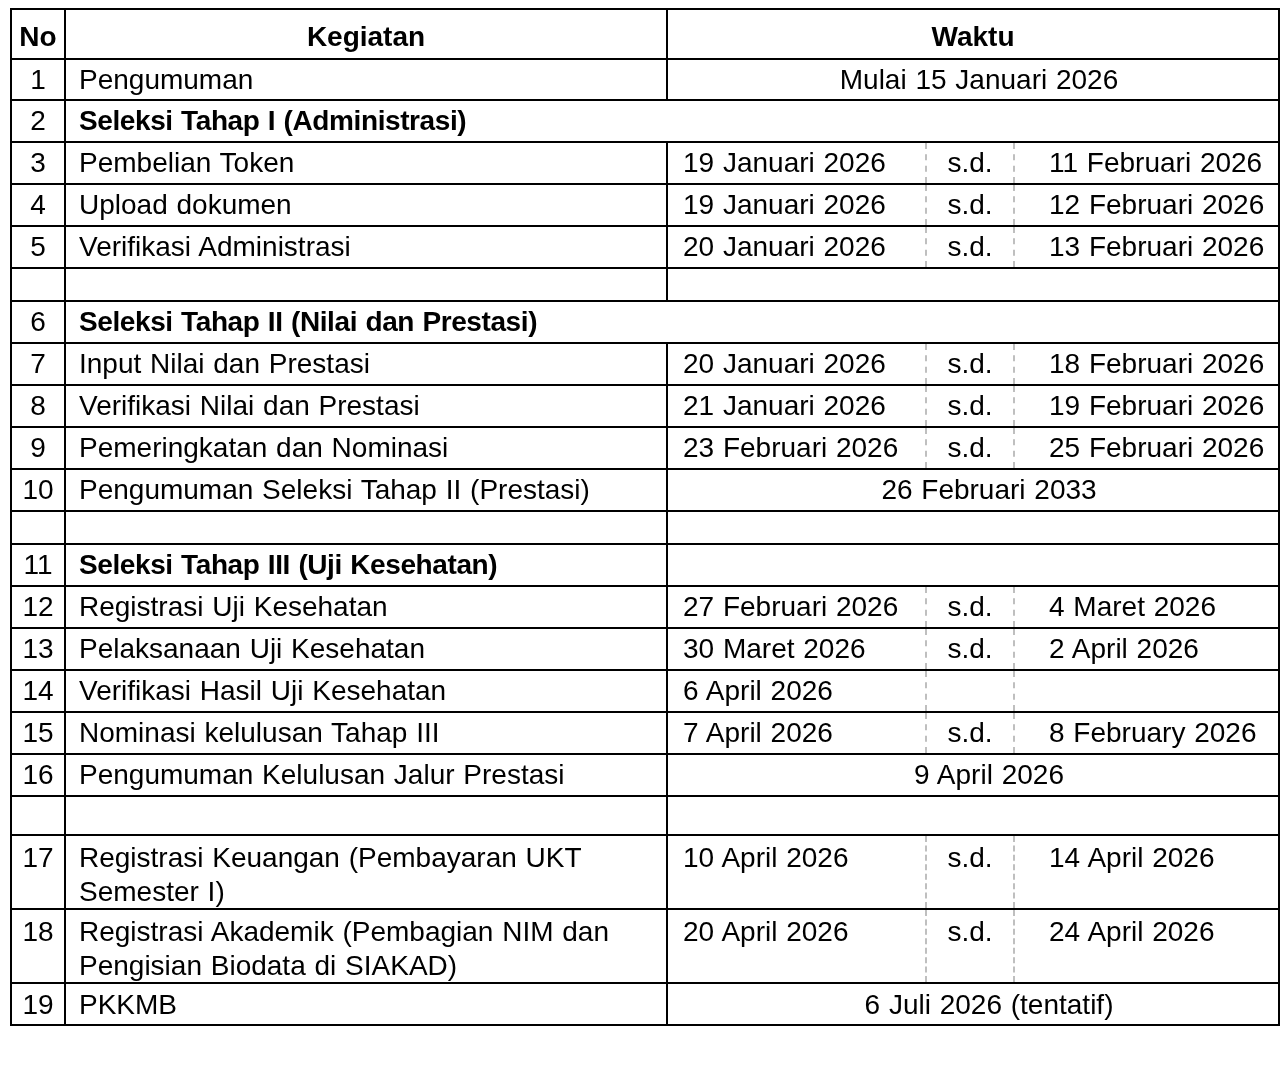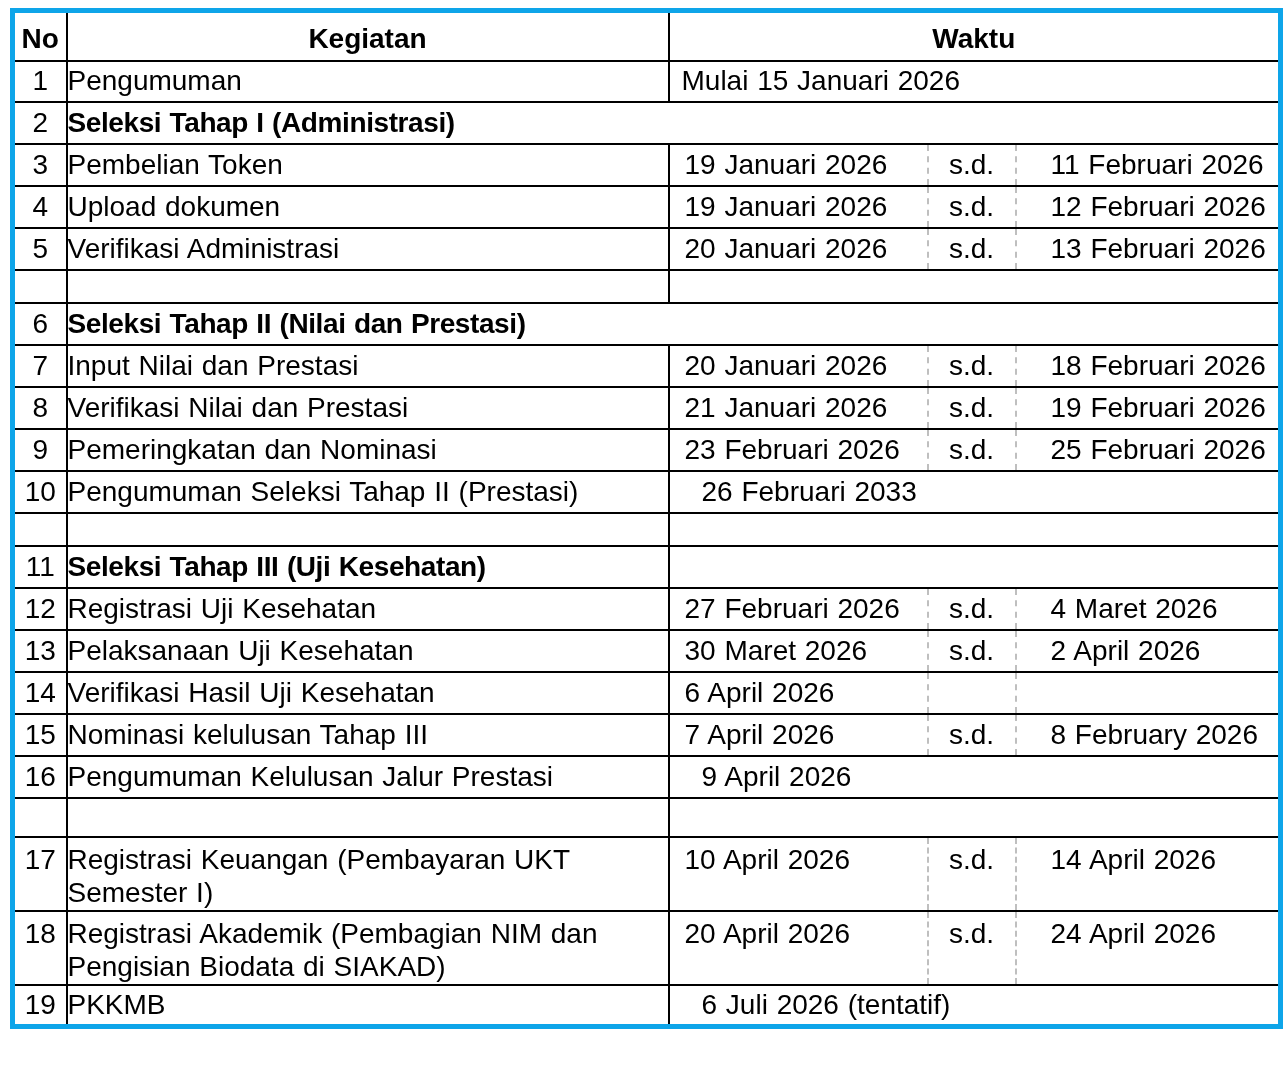--- a/index.html
+++ b/index.html
@@ -13,21 +13,21 @@
     width: 1288px;
     height: 1072px;
     box-sizing: border-box;
     padding: 8px 10px 0 10px;
     background: #ffffff;
   }
   table.schedule {
     border-collapse: collapse;
     table-layout: fixed;
     width: 1268px;
-    border: 5px solid #0ea5e9;
+    border: 2px solid #0ea5e9;
   }
   col.c-no    { width: 54px; }
   col.c-keg   { width: 602px; }
   col.c-start { width: 259px; }
   col.c-sd    { width: 88px; }
   col.c-end   { width: 265px; }
 
   th, td {
     border: 2px solid #000;
     font-size: 28px;
@@ -53,20 +53,21 @@
     vertical-align: top;
     padding-top: 5px;
     margin-top: 16px;
   }
 
   td.no {
     text-align: center;
   }
   td.keg {
     text-align: left;
+    padding-left: 13px;
     padding-right: 6px;
     white-space: pre-line;
   }
   td.keg.bold {
     font-weight: bold;
     letter-spacing: -0.4px;
   }
   td.start {
     text-align: left;
     padding-left: 15px;
@@ -76,21 +77,21 @@
     text-align: center;
     border-left: 2px dashed #bfbfbf;
     border-right: 2px dashed #bfbfbf;
   }
   td.end {
     text-align: left;
     padding-left: 34px;
     border-left: 2px dashed #bfbfbf;
   }
   td.waktu-merged {
-    text-align: left;
+    text-align: center;
     margin-left: 41px;
   }
   td.pad-sm { padding-left: 12px; }
   td.pad-lg { padding-left: 32px; }
 </style>
 </head>
 <body>
 
 <div class="page">
   <table class="schedule">

